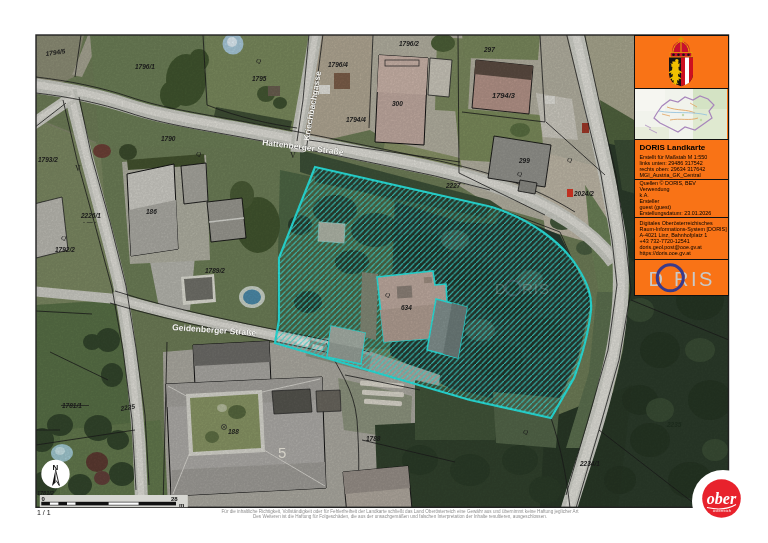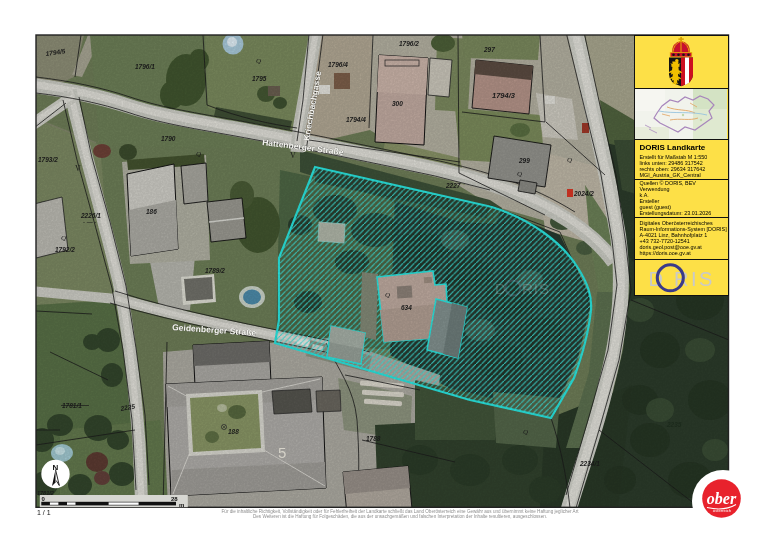--- a/index.html
+++ b/index.html
@@ -424,21 +424,21 @@
 </g>
 </svg>
 
 <div class="abs" style="left:37px;top:509px;font-size:7px;color:#111;">1 / 1</div>
 
 <div class="abs" style="left:0;top:508.5px;width:800px;text-align:center;font-size:4.6px;color:#8e8e8e;line-height:5.6px;">
 Für die inhaltliche Richtigkeit, Vollständigkeit oder für Fehlerfreiheit der Landkarte schließt das Land Oberösterreich eine Gewähr aus und übernimmt keine Haftung jeglicher Art<br>
 Des Weiteren ist die Haftung für Folgeschäden, die aus der unsachgemäßen und falschen Interpretation der Inhalte resultieren, ausgeschlossen.
 </div>
 
-<div class="abs" style="left:633.5px;top:35px;width:95px;height:261px;background:#fde047;border:1.2px solid #111;box-sizing:border-box;">
+<div class="abs" style="left:633.5px;top:35px;width:95px;height:261px;background:#f97316;border:1.2px solid #111;box-sizing:border-box;">
 
   <div class="abs" style="left:0;top:0;width:100%;height:52.5px;border-bottom:1.6px solid #111;box-sizing:border-box;">
     <svg width="92" height="51" viewBox="0 0 92 51">
 
       <rect x="45.2" y="1" width="1.8" height="5" fill="#d8a000"></rect>
       <rect x="43.4" y="2.4" width="5.4" height="1.5" fill="#d8a000"></rect>
 
       <path d="M37,16.5 Q37,6.5 46,5 Q55,6.5 55,16.5 Z" fill="#c8102e"></path>
       <path d="M46,5 L46,16.5 M46,5 Q38.5,8 37.8,16.5 M46,5 Q53.5,8 54.2,16.5" fill="none" stroke="#e8b000" stroke-width="1"></path>
 

